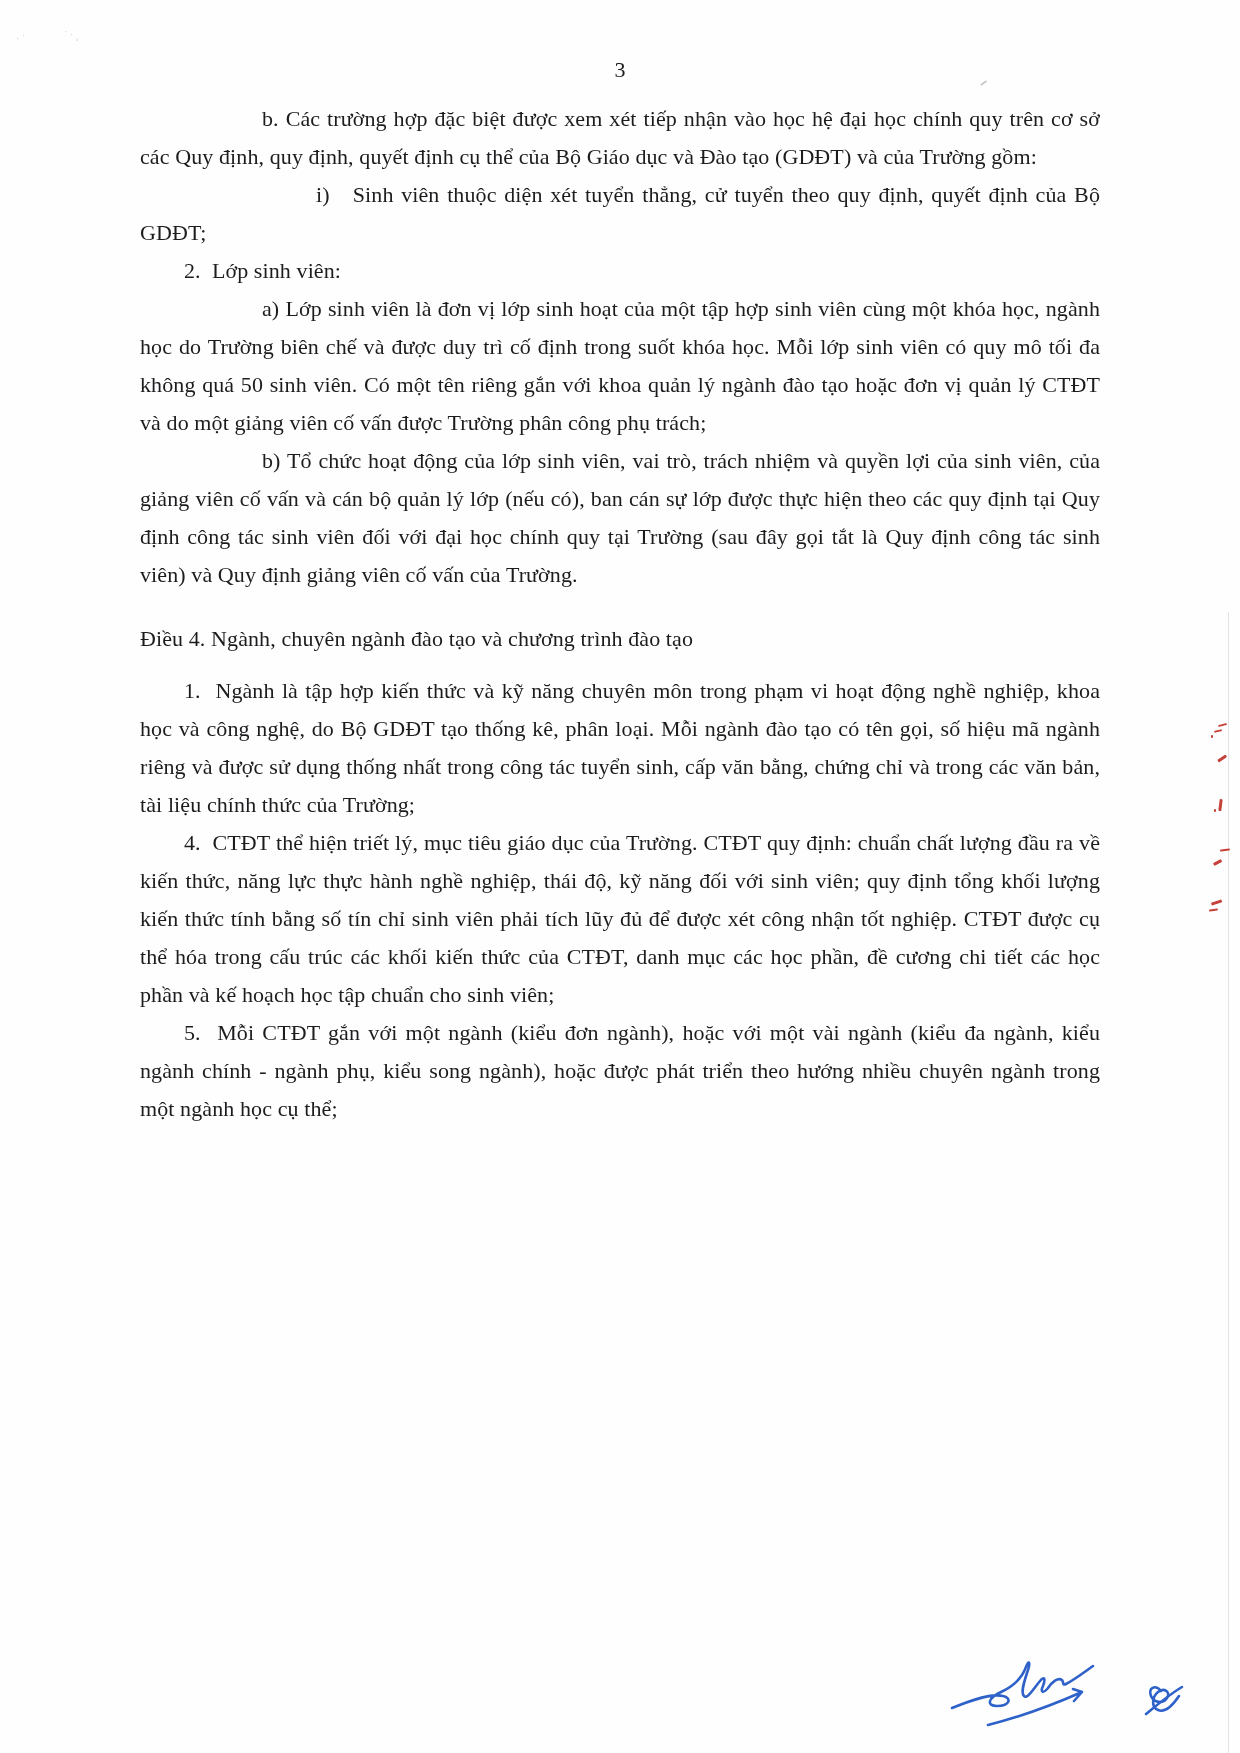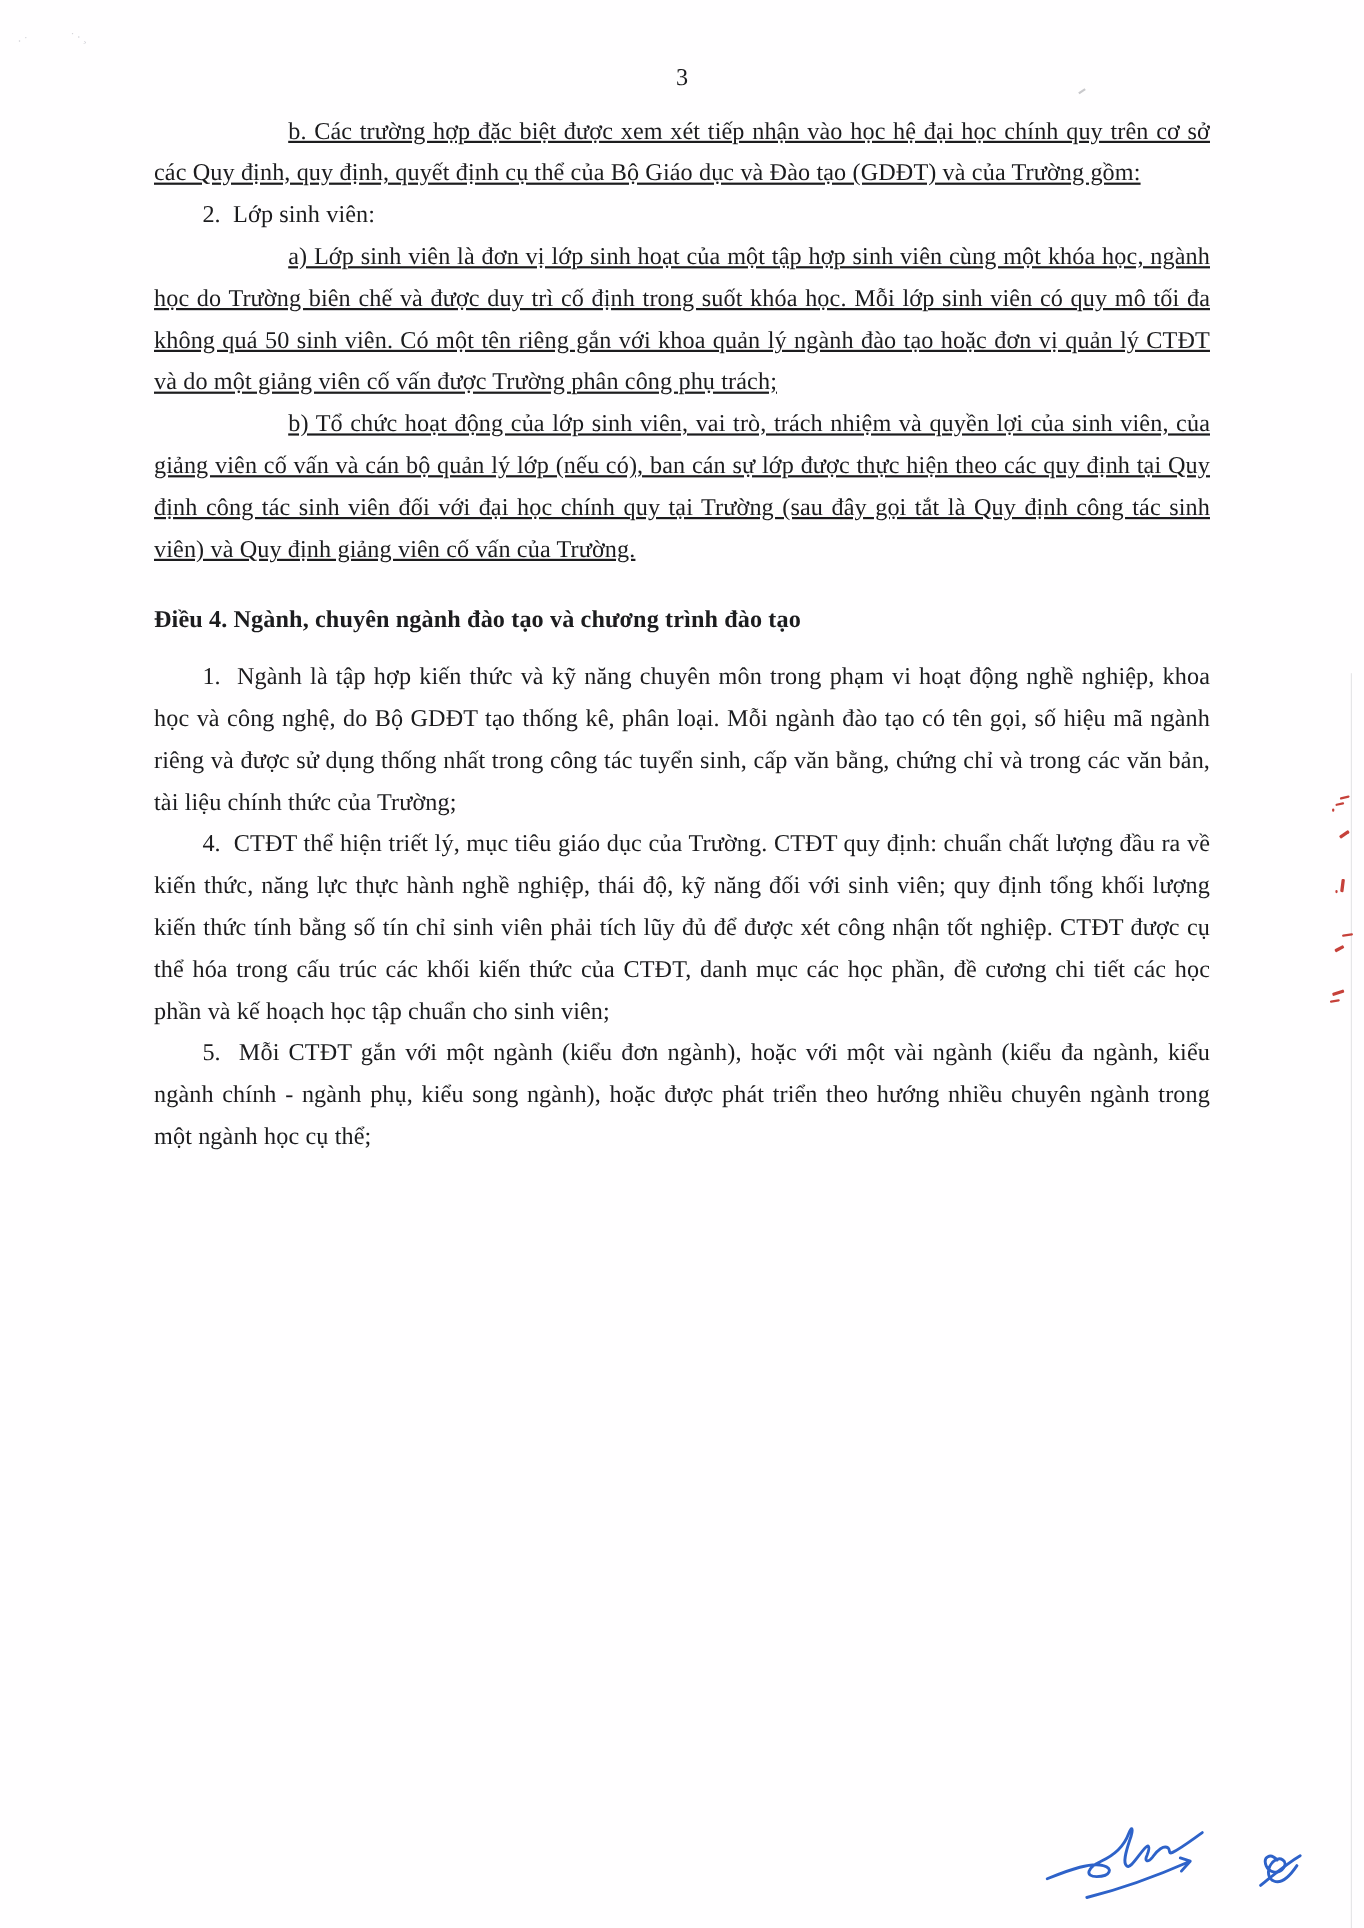--- a/index.html
+++ b/index.html
@@ -19,25 +19,25 @@
   }
   .content{
     margin:18px 140px 0 140px;
     width:960px;
     font-size:22px;
     line-height:38px;
     text-align:justify;
     letter-spacing:0.1px;
   }
   .content p{margin:0;}
-  .indent-std{text-indent:122px;text-decoration:underline;}
+  .indent-std{text-indent:122px;}
   .indent-deep{text-indent:176px;}
   .indent-num{text-indent:44px;font-family:Liberation Serif, serif;}
   .heading{
-    font-weight:bold;
+    font-weight:normal;
     margin:26px 0 14px 0 !important;
     text-align:left;
   }
   
   .scan-line-right{
     position:absolute;
     left:1228px;top:612px;
     width:1px;height:1141px;
     background:#e4e4e6;
   }
@@ -77,20 +77,21 @@
 </style>
 </head>
 <body>
 
 <div class="page">
 
   <div class="page-number">3</div>
 
   <div class="content">
     <p class="indent-std">b. Các trường hợp đặc biệt được xem xét tiếp nhận vào học hệ đại học chính quy trên cơ sở các Quy định, quy định, quyết định cụ thể của Bộ Giáo dục và Đào tạo (GDĐT) và của Trường gồm:</p>
+    <p class="indent-deep">i)&nbsp;&nbsp;&nbsp;Sinh viên thuộc diện xét tuyển thẳng, cử tuyển theo quy định, quyết định của Bộ GDĐT;</p>
     <p class="indent-num">2.&nbsp;&nbsp;Lớp sinh viên:</p>
     <p class="indent-std">a) Lớp sinh viên là đơn vị lớp sinh hoạt của một tập hợp sinh viên cùng một khóa học, ngành học do Trường biên chế và được duy trì cố định trong suốt khóa học. Mỗi lớp sinh viên có quy mô tối đa không quá 50 sinh viên. Có một tên riêng gắn với khoa quản lý ngành đào tạo hoặc đơn vị quản lý CTĐT và do một giảng viên cố vấn được Trường phân công phụ trách;</p>
     <p class="indent-std">b) Tổ chức hoạt động của lớp sinh viên, vai trò, trách nhiệm và quyền lợi của sinh viên, của giảng viên cố vấn và cán bộ quản lý lớp (nếu có), ban cán sự lớp được thực hiện theo các quy định tại Quy định công tác sinh viên đối với đại học chính quy tại Trường (sau đây gọi tắt là Quy định công tác sinh viên) và Quy định giảng viên cố vấn của Trường.</p>
 
     <p class="heading">Điều 4. Ngành, chuyên ngành đào tạo và chương trình đào tạo</p>
 
     <p class="indent-num">1.&nbsp;&nbsp;Ngành là tập hợp kiến thức và kỹ năng chuyên môn trong phạm vi hoạt động nghề nghiệp, khoa học và công nghệ, do Bộ GDĐT tạo thống kê, phân loại. Mỗi ngành đào tạo có tên gọi, số hiệu mã ngành riêng và được sử dụng thống nhất trong công tác tuyển sinh, cấp văn bằng, chứng chỉ và trong các văn bản, tài liệu chính thức của Trường;</p>
     <p class="indent-num">4.&nbsp;&nbsp;CTĐT thể hiện triết lý, mục tiêu giáo dục của Trường. CTĐT quy định: chuẩn chất lượng đầu ra về kiến thức, năng lực thực hành nghề nghiệp, thái độ, kỹ năng đối với sinh viên; quy định tổng khối lượng kiến thức tính bằng số tín chỉ sinh viên phải tích lũy đủ để được xét công nhận tốt nghiệp. CTĐT được cụ thể hóa trong cấu trúc các khối kiến thức của CTĐT, danh mục các học phần, đề cương chi tiết các học phần và kế hoạch học tập chuẩn cho sinh viên;</p>
     <p class="indent-num">5.&nbsp;&nbsp;Mỗi CTĐT gắn với một ngành (kiểu đơn ngành), hoặc với một vài ngành (kiểu đa ngành, kiểu ngành chính - ngành phụ, kiểu song ngành), hoặc được phát triển theo hướng nhiều chuyên ngành trong một ngành học cụ thể;</p>
   </div>

